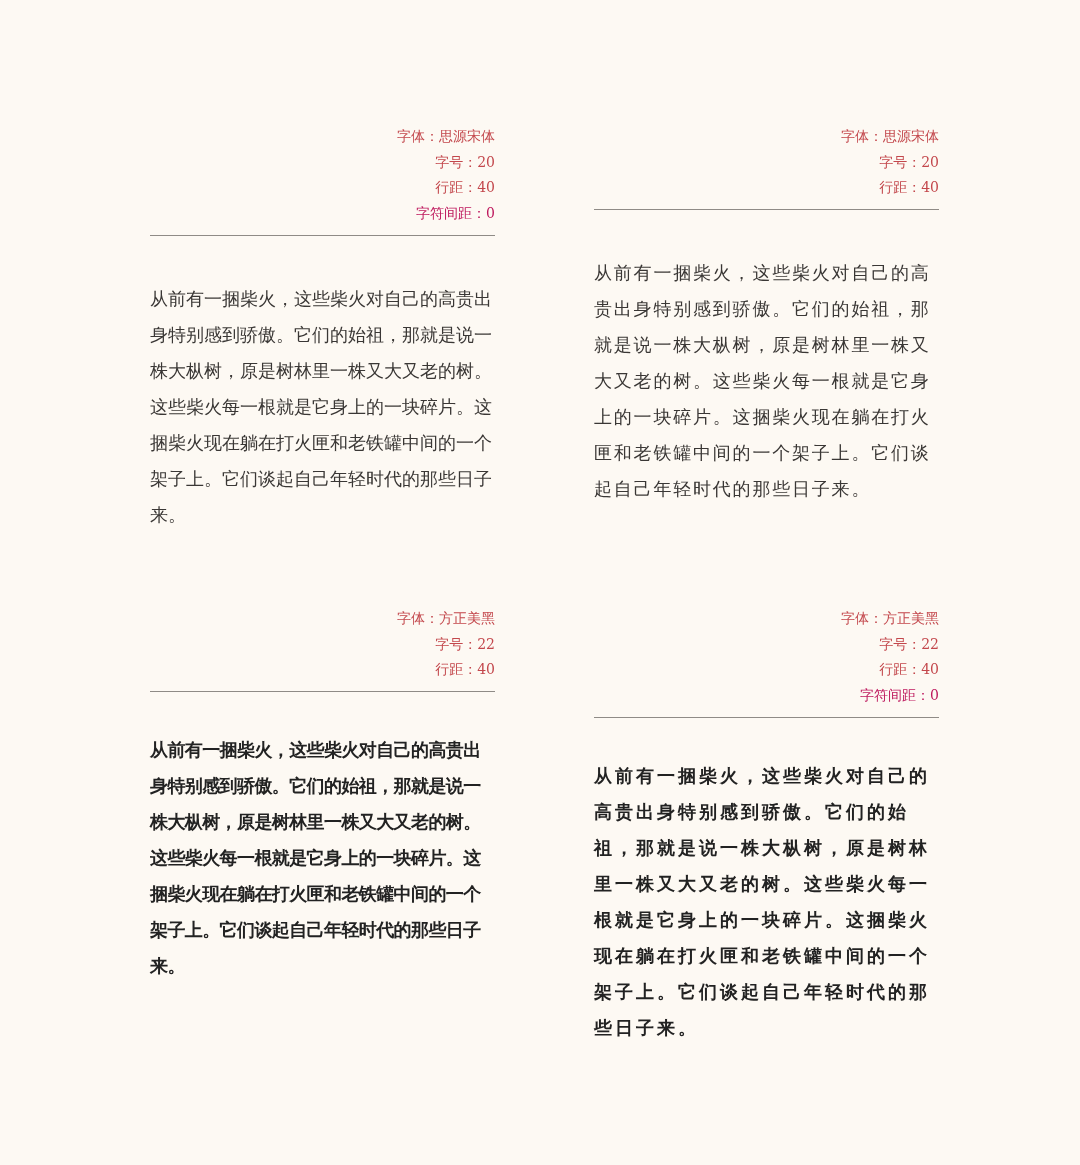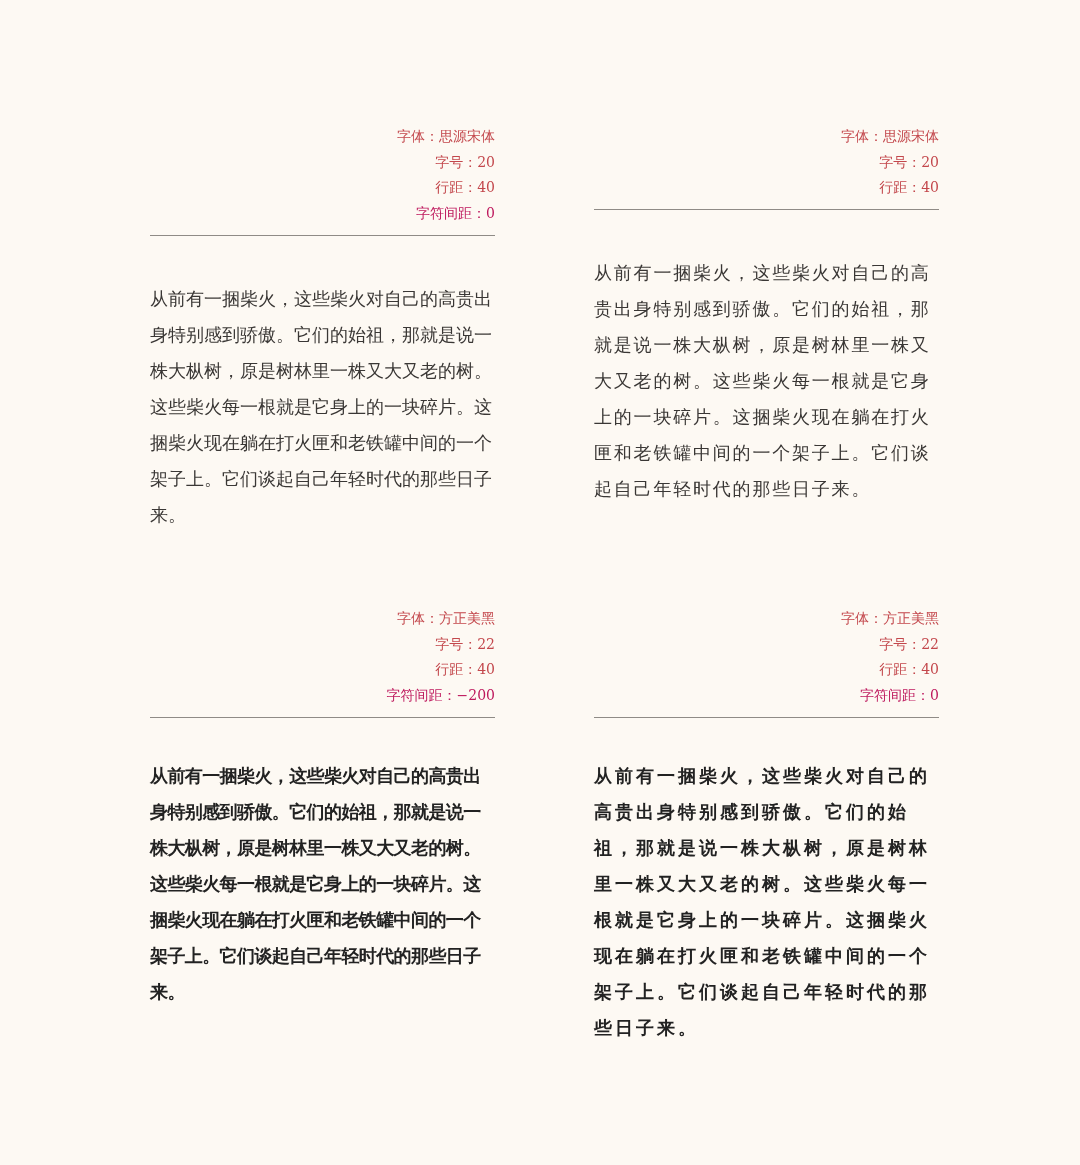--- a/index.html
+++ b/index.html
@@ -81,21 +81,20 @@
   </div>
   <div class="divider"></div>
   <div class="body-text song">从前有一捆柴火，这些柴火对自己的高贵出身特别感到骄傲。它们的始祖，那就是说一株大枞树，原是树林里一株又大又老的树。这些柴火每一根就是它身上的一块碎片。这捆柴火现在躺在打火匣和老铁罐中间的一个架子上。它们谈起自己年轻时代的那些日子来。</div>
 </div>
 
 <div class="panel" id="panel-3">
   <div class="specs">
     <div class="spec-line spec-red">字体：方正美黑</div>
     <div class="spec-line spec-red">字号：22</div>
     <div class="spec-line spec-red">行距：40</div>
-    <div class="spec-line spec-blue">字符间距：−200</div>
   </div>
   <div class="divider"></div>
   <div class="body-text hei">从前有一捆柴火，这些柴火对自己的高贵出身特别感到骄傲。它们的始祖，那就是说一株大枞树，原是树林里一株又大又老的树。这些柴火每一根就是它身上的一块碎片。这捆柴火现在躺在打火匣和老铁罐中间的一个架子上。它们谈起自己年轻时代的那些日子来。</div>
 </div>
 
 <div class="panel" id="panel-4">
   <div class="specs">
     <div class="spec-line spec-red">字体：方正美黑</div>
     <div class="spec-line spec-red">字号：22</div>
     <div class="spec-line spec-red">行距：40</div>

